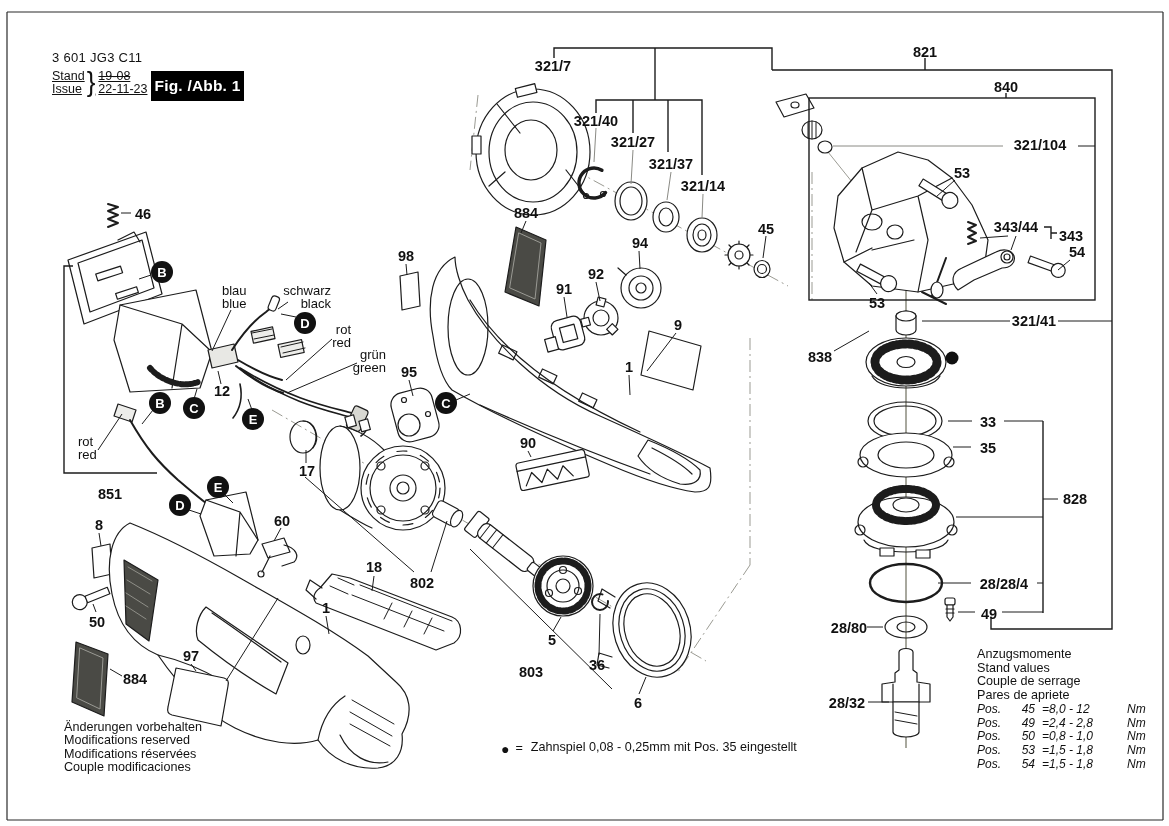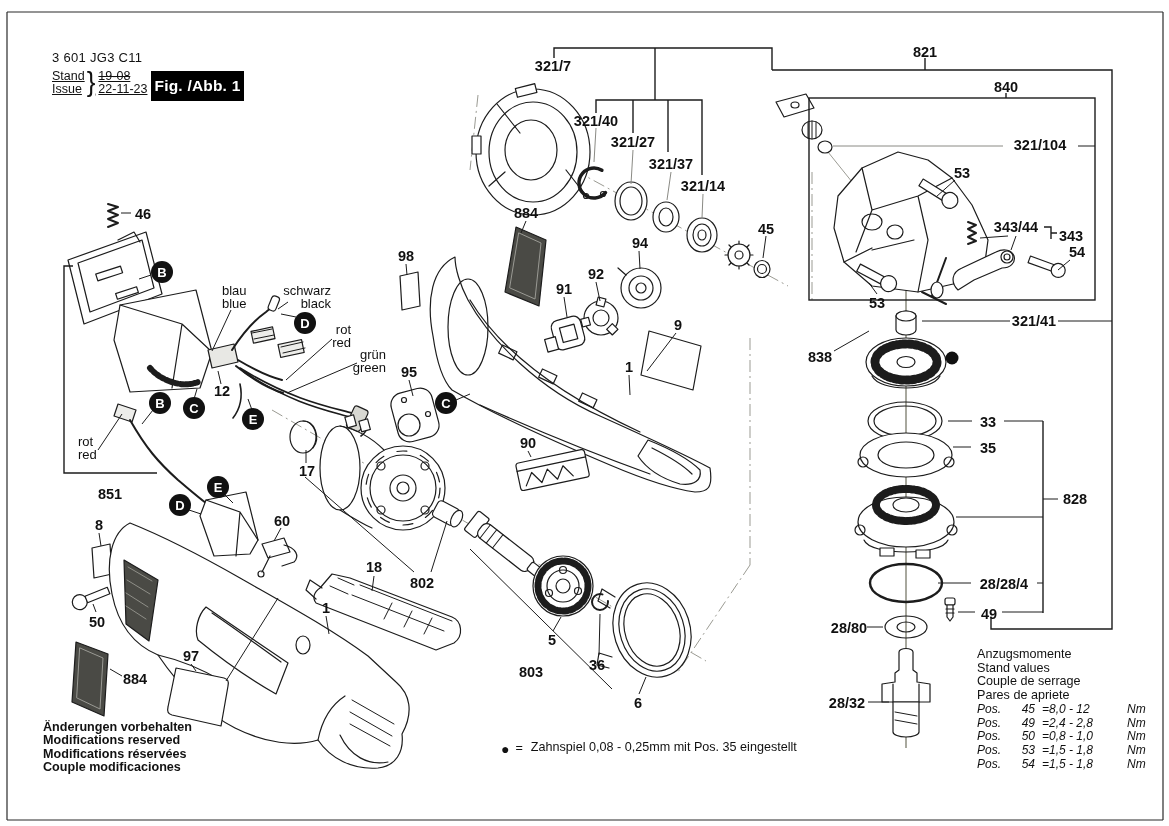--- a/index.html
+++ b/index.html
@@ -507,21 +507,21 @@
       <div class="struck">19-08</div>
       <div>22-11-23</div>
     </div>
   </div>
 </div>
 
 <div class="abs figbox" style="left:151px;top:71px;width:93px;height:30px;">
   <span>Fig. /Abb. 1</span>
 </div>
 
-<div class="abs footer" style="left:43px;top:721px;font-weight:bold;" id="footer-block">
+<div class="abs footer" style="left:64px;top:721px;" id="footer-block">
       <div>Änderungen vorbehalten</div>
       <div>Modifications reserved</div>
       <div>Modifications réservées</div>
       <div>Couple modificaciones</div>
     </div>
 
 <div class="abs note" style="left:501px;top:741px;">
   <span class="bullet">●</span>
   <span class="eq">=</span>
   <div class="nlines">

